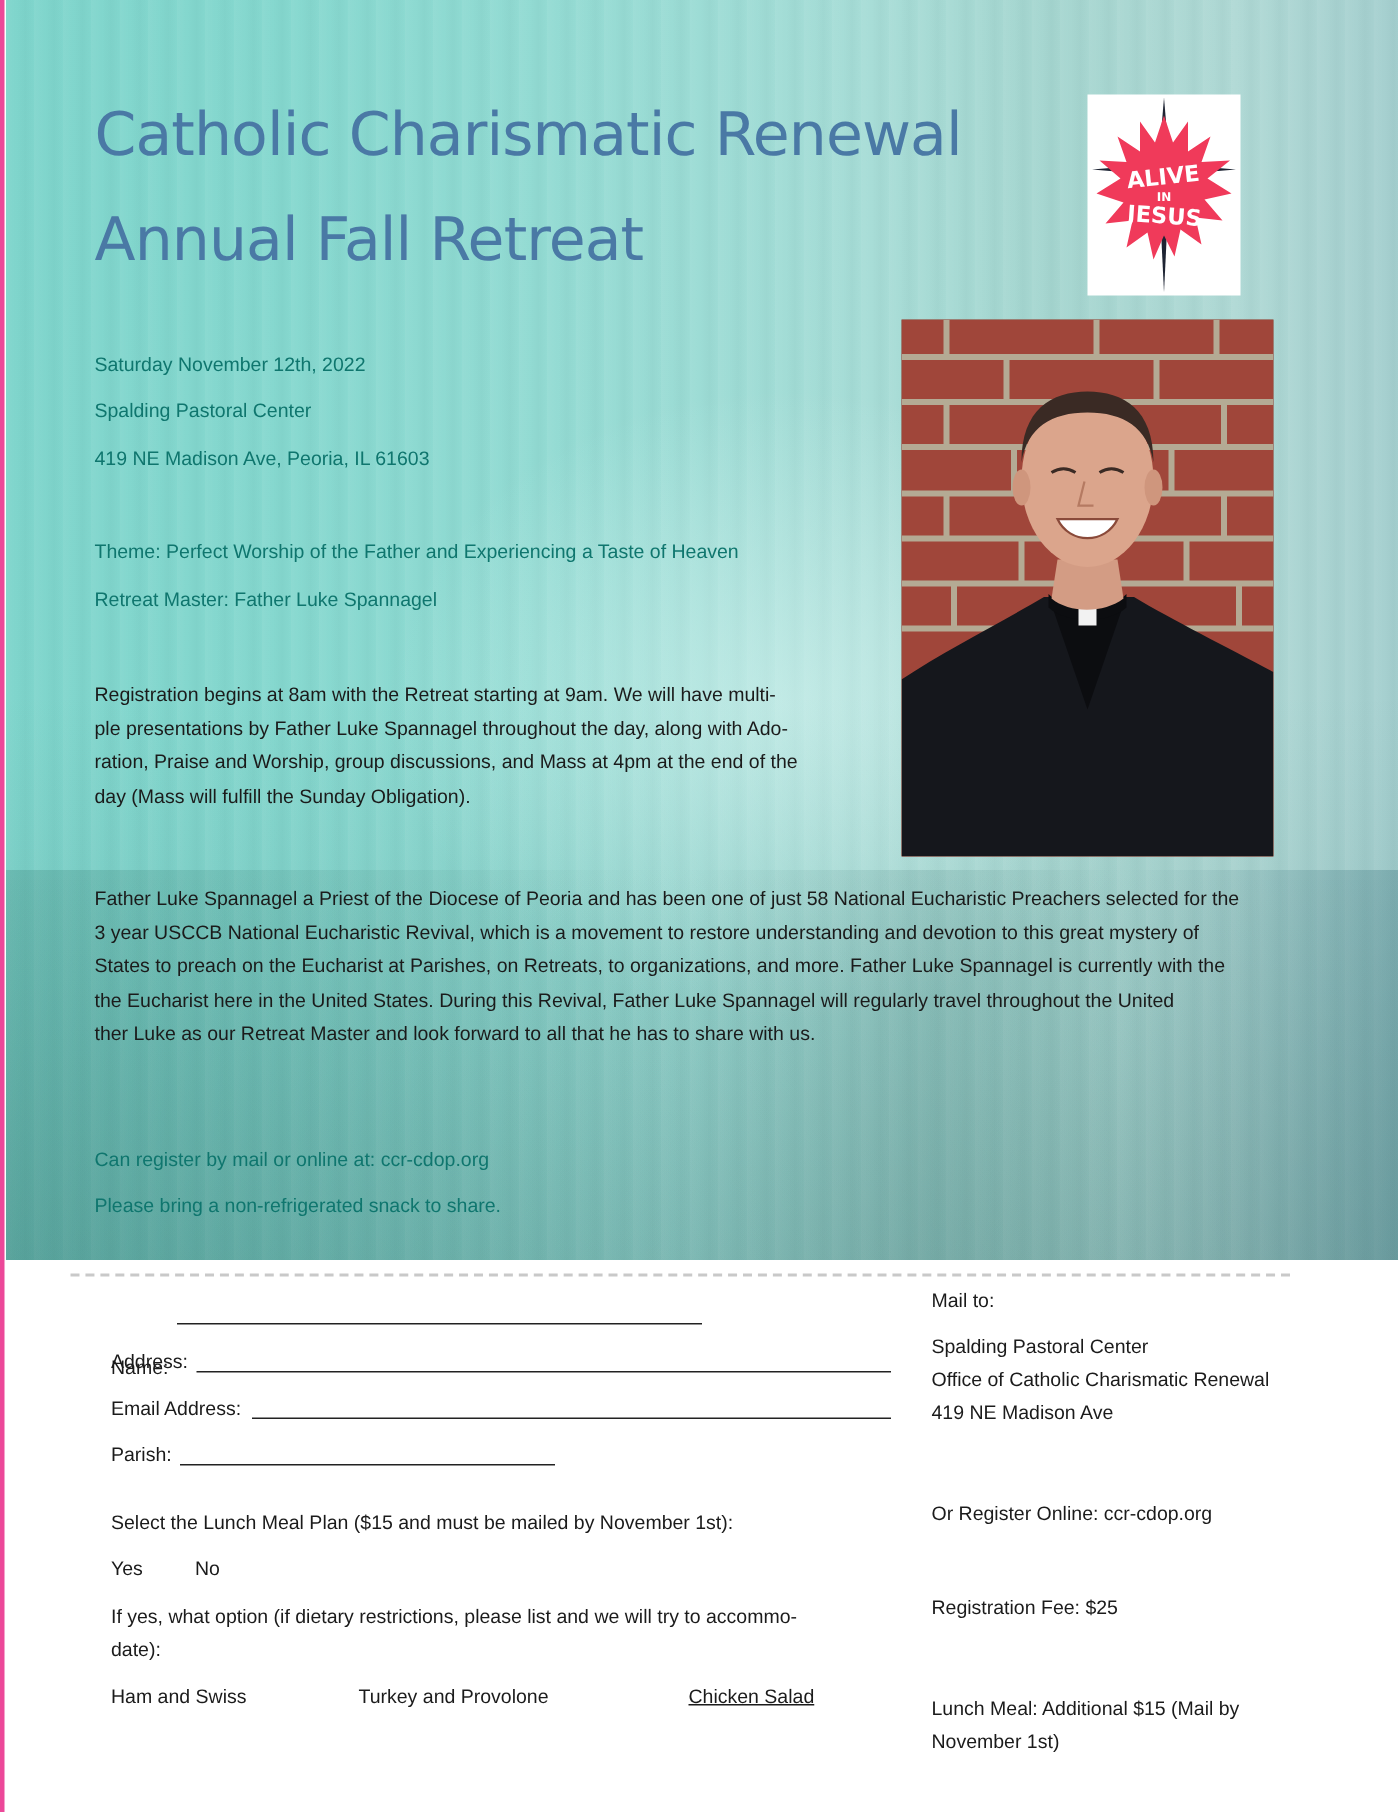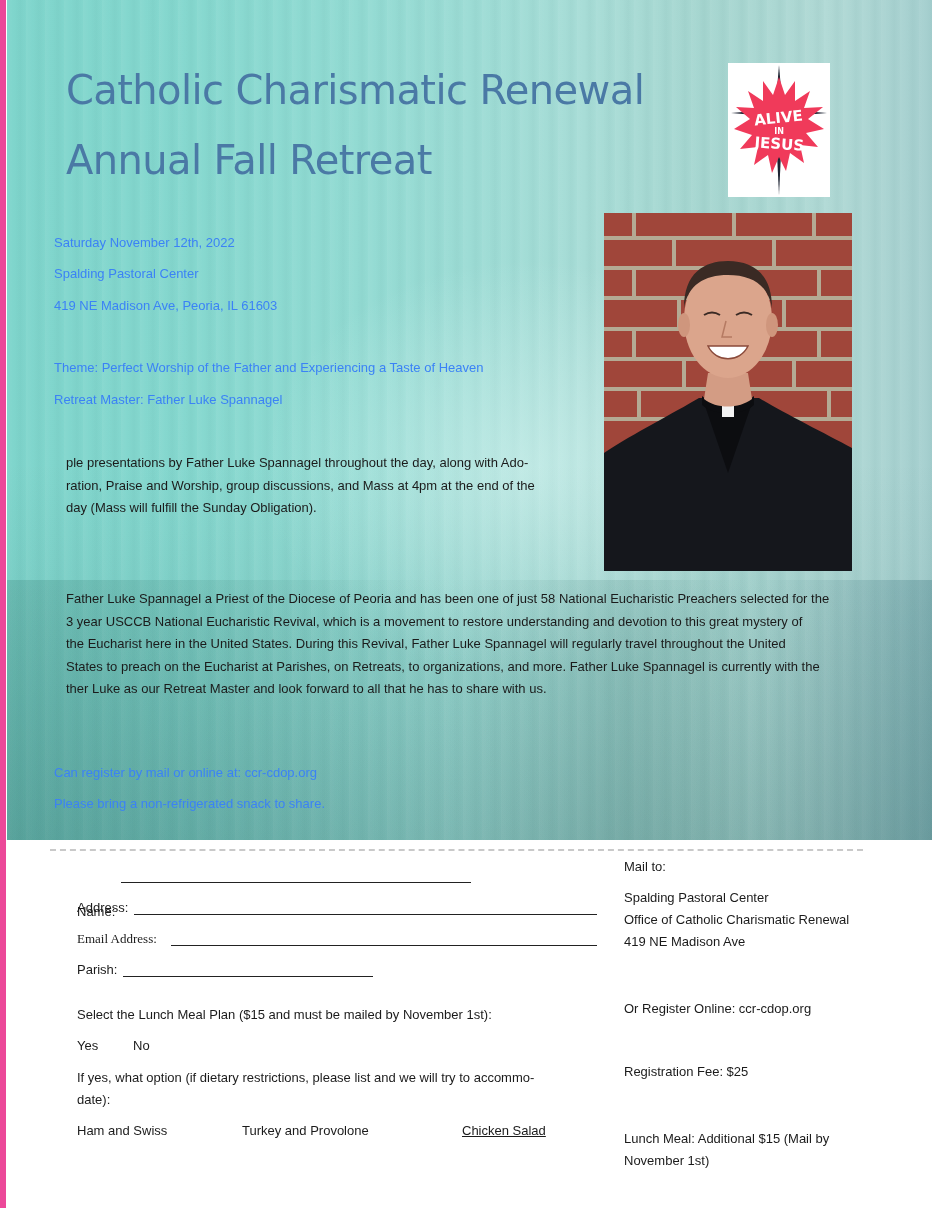--- a/index.html
+++ b/index.html
@@ -1,19 +1,19 @@
 <!DOCTYPE html>
 <html><head>
   <meta charset="utf-8">
   <style>
     * { box-sizing: border-box; margin: 0; padding: 0; }
     html, body { width: 932px; height: 1208px; overflow: hidden; background: #ffffff; }
     body { font-family: "Liberation Sans", sans-serif; color: #1a1a1a; position: relative; }
 
-    .page { position: absolute; left: 0; top: 0; width: 932px; height: 1208px; border-left: 6px solid #ec4899; background: #fff; }
+    .page { position: absolute; left: 0; top: 0; width: 932px; height: 1208px; border-left: 3px solid #ec4899; background: #fff; }
 
     .banner {
       position: absolute; left: 1px; top: 0; width: 931px; height: 840px;
       background:
         linear-gradient(180deg, rgba(255,255,255,0) 0%, rgba(255,255,255,0) 55%, rgba(40,90,90,0.18) 100%),
         linear-gradient(90deg, #7fd5cc 0%, #86d8cf 20%, #93dbd3 38%, #9ddcd5 50%, #a8ddd7 62%, #a6d6d0 75%, #b0d9d5 88%, #a5cfcf 100%);
       overflow: hidden;
     }
     .banner::before {
       content: ""; position: absolute; inset: 0;
@@ -38,21 +38,21 @@
     .logo {
       position: absolute; left: 722px; top: 63px; width: 102px; height: 134px; background: #fff; z-index: 2;
       display: flex; align-items: center; justify-content: center;
     }
 
     .photo {
       position: absolute; left: 598px; top: 213px; width: 248px; height: 358px; z-index: 2; overflow: hidden;
       background: #8c3a2c;
     }
 
-    .txt { position: absolute; left: 48px; font-size: 13px; line-height: 16px; z-index: 2; color: #3b82f6; white-space: nowrap; }
+    .txt { position: absolute; left: 60px; font-size: 13px; line-height: 16px; z-index: 2; color: #0f766e; white-space: nowrap; }
 
     .para {
       position: absolute; left: 60px; font-size: 13px; line-height: 22.5px; z-index: 2; color: #1b1b1b;
     }
     .para span { display: block; white-space: nowrap; }
 
     .cut {
       position: absolute; left: 44px; top: 849px; width: 813px; height: 0;
       border-top: 2px dashed #c9c9c9; z-index: 2;
     }
@@ -139,45 +139,46 @@
     </svg>
   </div>
 
   <div class="txt" style="top:235px;">Saturday November 12th, 2022</div>
   <div class="txt" style="top:266px;">Spalding Pastoral Center</div>
   <div class="txt" style="top:298px;">419 NE Madison Ave, Peoria, IL 61603</div>
   <div class="txt" style="top:360px;">Theme: Perfect Worship of the Father and Experiencing a Taste of Heaven</div>
   <div class="txt" style="top:392px;">Retreat Master: Father Luke Spannagel</div>
 
   <div class="para" style="top:452px;">
+    <span>Registration begins at 8am with the Retreat starting at 9am.  We will have multi-</span>
     <span>ple presentations by Father Luke Spannagel throughout the day, along with Ado-</span>
     <span>ration, Praise and Worship, group discussions, and Mass at 4pm at the end of the</span>
     <span>day (Mass will fulfill the Sunday Obligation).</span>
   </div>
 
   <div class="para" style="top:588px;">
     <span>Father Luke Spannagel a Priest of the Diocese of Peoria and has been one of just 58 National Eucharistic Preachers selected for the</span>
     <span>3 year USCCB National Eucharistic Revival, which is a movement to restore understanding and devotion to this great mystery of</span>
+    <span>States to preach on the Eucharist at Parishes, on Retreats, to organizations, and more.  Father Luke Spannagel is currently with the</span>
     <span>the Eucharist here in the United States.  During this Revival, Father Luke Spannagel will regularly travel throughout the United</span>
-    <span>States to preach on the Eucharist at Parishes, on Retreats, to organizations, and more.  Father Luke Spannagel is currently with the</span>
     <span>ther Luke as our Retreat Master and look forward to all that he has to share with us.</span>
   </div>
 
   <div class="txt" style="top:765px;text-align:center;">Can register by mail or online at: ccr-cdop.org</div>
   <div class="txt" style="top:796px;">Please bring a non-refrigerated snack to share.</div>
 
   <div class="cut"></div>
 
   <div class="form-label" style="left:71px; top:868px;margin-top:36px;">Name:</div>
   <div class="line" style="left:115px; top:882px; width:350px;"></div>
 
   <div class="form-label" style="left:71px; top:900px;">Address:</div>
   <div class="line" style="left:128px; top:914px; width:463px;"></div>
 
-  <div class="form-label" style="left:71px; top:931px;font-family:Liberation Serif, serif;">Email Address:</div>
+  <div class="form-label" style="left:71px; top:931px;">Email Address:</div>
   <div class="line" style="left:165px; top:945px; width:426px;"></div>
 
   <div class="form-label" style="left:71px; top:962px;">Parish:</div>
   <div class="line" style="left:117px; top:976px; width:250px;"></div>
 
   <div class="form-label" style="left:71px; top:1007px;">Select the Lunch Meal Plan ($15 and must be mailed by November 1st):</div>
   <div class="form-label" style="left:71px; top:1038px;">Yes</div>
   <div class="form-label" style="left:127px; top:1038px;">No</div>
 
   <div class="form-label" style="left:71px; top:1070px;">If yes, what option (if dietary restrictions, please list and we will try to accommo-</div>

